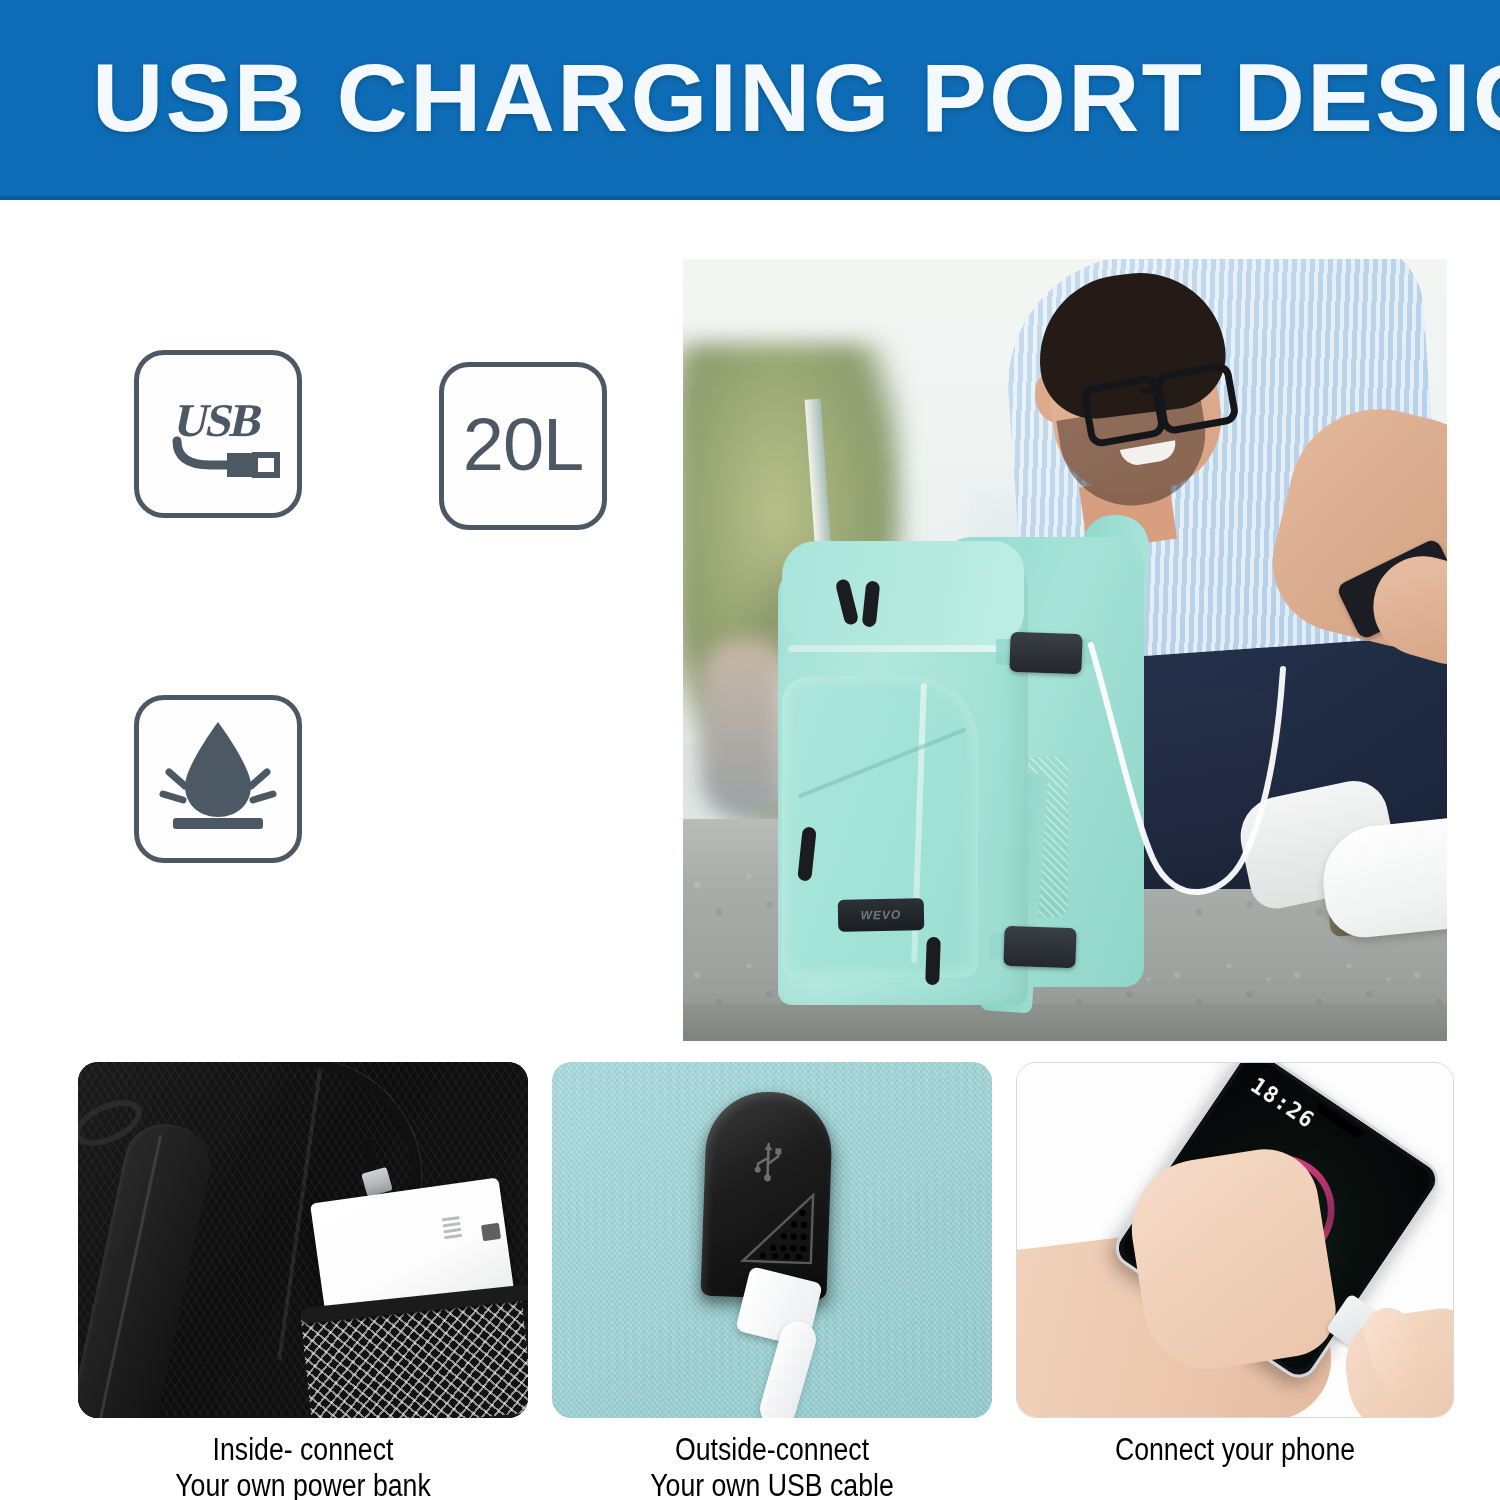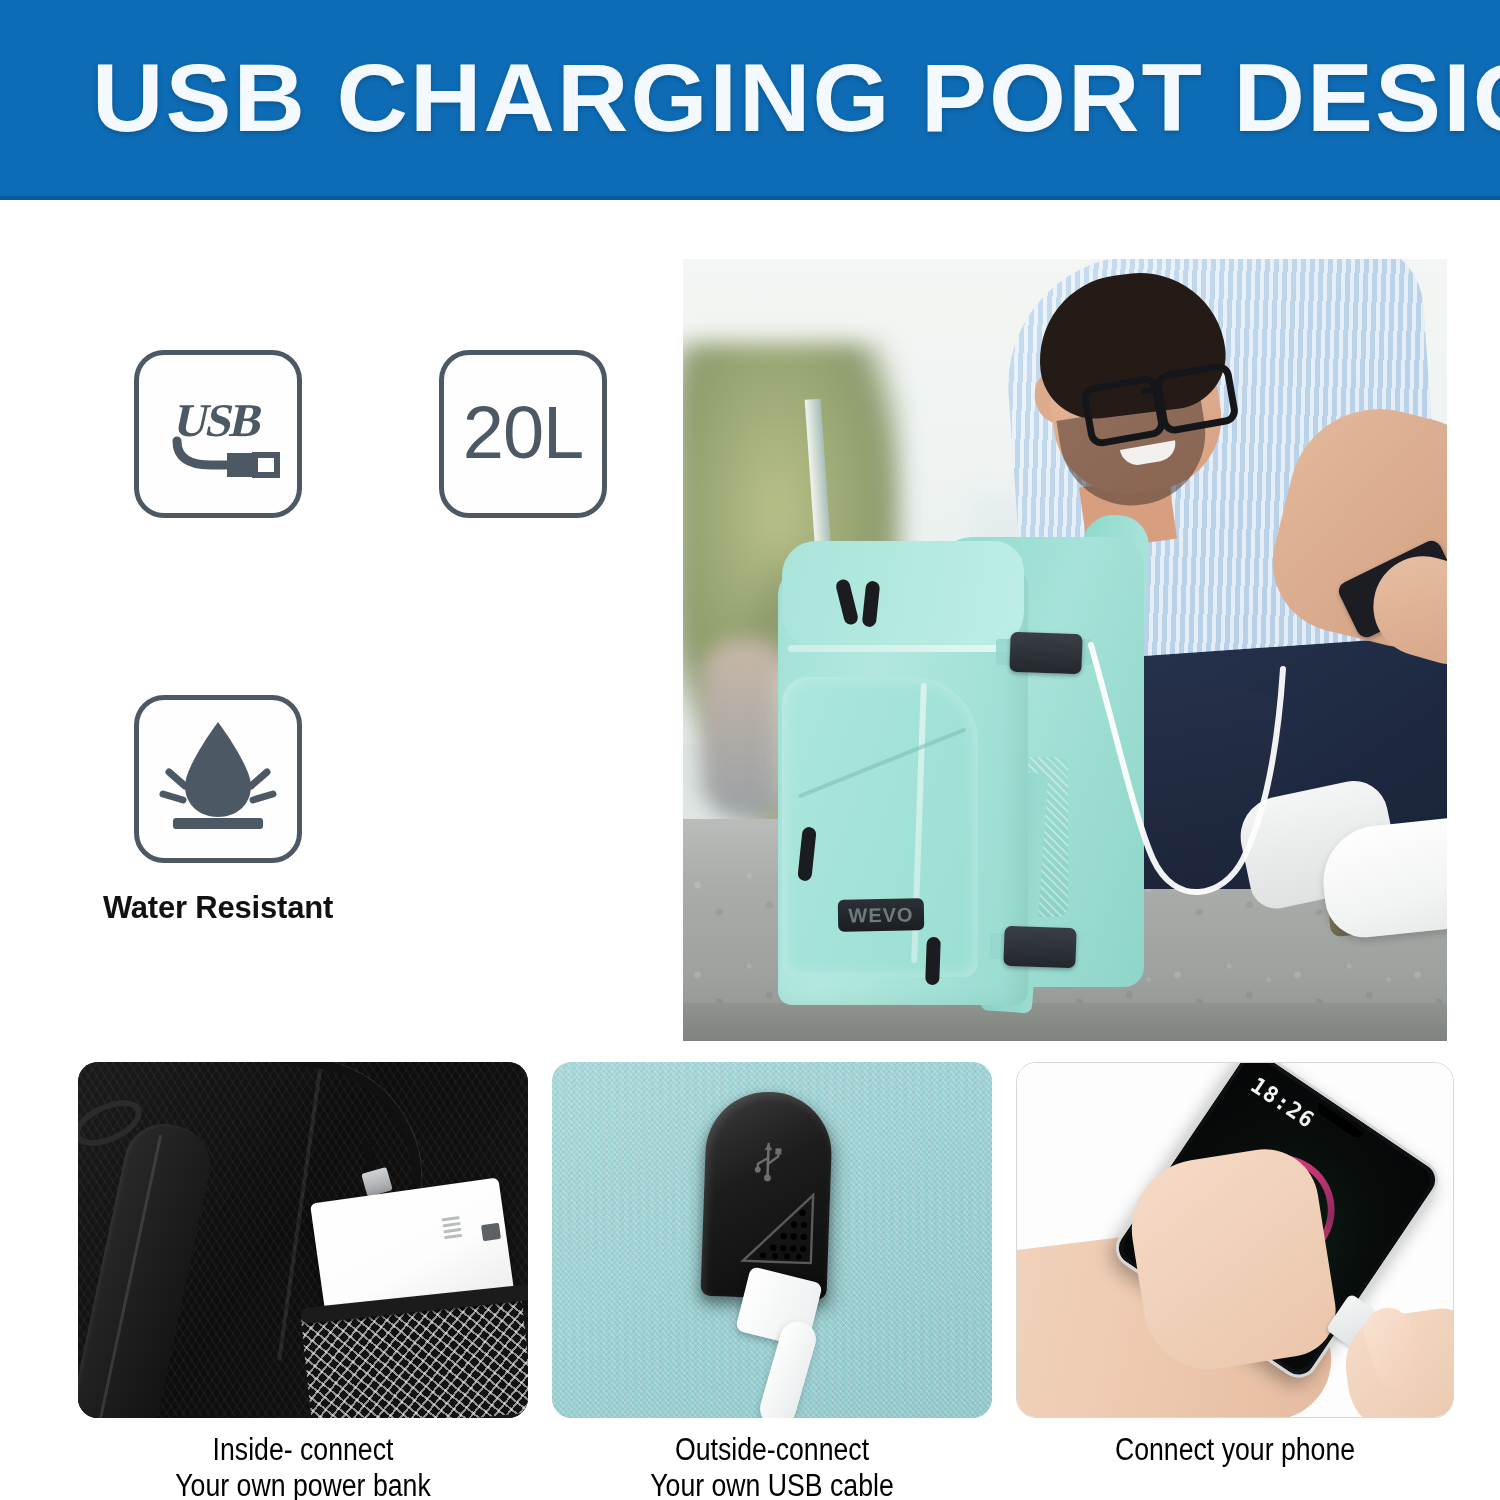--- a/index.html
+++ b/index.html
@@ -35,21 +35,21 @@
   }
 
   
   .features{
     position:absolute;left:78px;top:350px;width:590px;height:620px;
   }
   .feature{
     position:absolute;width:280px;text-align:center;
   }
   .feature.f0{left:0;top:0;}
-  .feature.f1{left:305px;top:0;}
+  .feature.f1{left:305px;top:12px;}
   .feature.f2{left:0;top:345px;}
   .feature.f3{left:305px;top:345px;}
 
   .icon-box{
     width:168px;height:168px;
     margin:0 auto;
     border:5px solid #4c5864;
     border-radius:30px;
     background:#fefefe;
     position:relative;
@@ -197,21 +197,21 @@
   .bp-buckle2{position:absolute;left:226px;top:400px;width:72px;height:40px;
     background:linear-gradient(180deg,#3a3f46,#24282d);border-radius:7px;transform:rotate(2deg);
     box-shadow:0 2px 4px rgba(0,0,0,.3);}
   .bp-strap-web{position:absolute;left:218px;top:112px;width:96px;height:26px;
     background:rgba(150,215,205,.9);border-radius:3px;}
   .bp-strap-web2{position:absolute;left:212px;top:406px;width:96px;height:26px;
     background:rgba(150,215,205,.9);border-radius:3px;}
   .bp-label{position:absolute;left:60px;top:372px;width:86px;height:32px;
     background:linear-gradient(180deg,#2c3136,#1a1e21);border-radius:6px;transform:rotate(-1deg);
     display:flex;align-items:center;justify-content:center;}
-  .bp-label span{color:#6f7a7b;font-size:20px;font-weight:700;letter-spacing:1px;}
+  .bp-label span{color:#6f7a7b;font-size:12px;font-weight:700;letter-spacing:1px;font-style:italic;}
   .bp-mesh{position:absolute;left:232px;top:230px;width:58px;height:160px;
     background:repeating-linear-gradient(45deg,rgba(255,255,255,.35) 0 2px,transparent 2px 6px),
                linear-gradient(180deg,#9bdccf,#8bd2c5);
     border-radius:10px;}
 
   
   .panels{position:absolute;left:0;top:1062px;width:1500px;height:360px;}
   .panel{
     position:absolute;top:0;height:356px;
     border-radius:20px;overflow:hidden;
@@ -374,21 +374,20 @@
       <div class="icon-box">
         <svg width="158" height="158" viewBox="0 0 158 158" style="position:absolute;left:0;top:0;">
           <path d="M79 22 C79 22 112 66 112 86 C112 105 97 117 79 117 C61 117 46 105 46 86 C46 66 79 22 79 22 Z" fill="#4c5864"></path>
           <rect x="34" y="118" width="90" height="11" rx="3" fill="#4c5864"></rect>
           <path d="M30 72 L46 86" stroke="#4c5864" stroke-width="7" stroke-linecap="round"></path>
           <path d="M24 94 L44 100" stroke="#4c5864" stroke-width="7" stroke-linecap="round"></path>
           <path d="M128 72 L112 86" stroke="#4c5864" stroke-width="7" stroke-linecap="round"></path>
           <path d="M134 94 L114 100" stroke="#4c5864" stroke-width="7" stroke-linecap="round"></path>
         </svg>
       </div>
-      <div class="feature-label">Water Resistant</div>
     </div>
 
 
   </div>
 
   <div class="hero">
     <div class="hero-sky"></div>
     <div class="hero-water"></div>
     <div class="hero-tree"></div>
     <div class="hero-tree2"></div>

